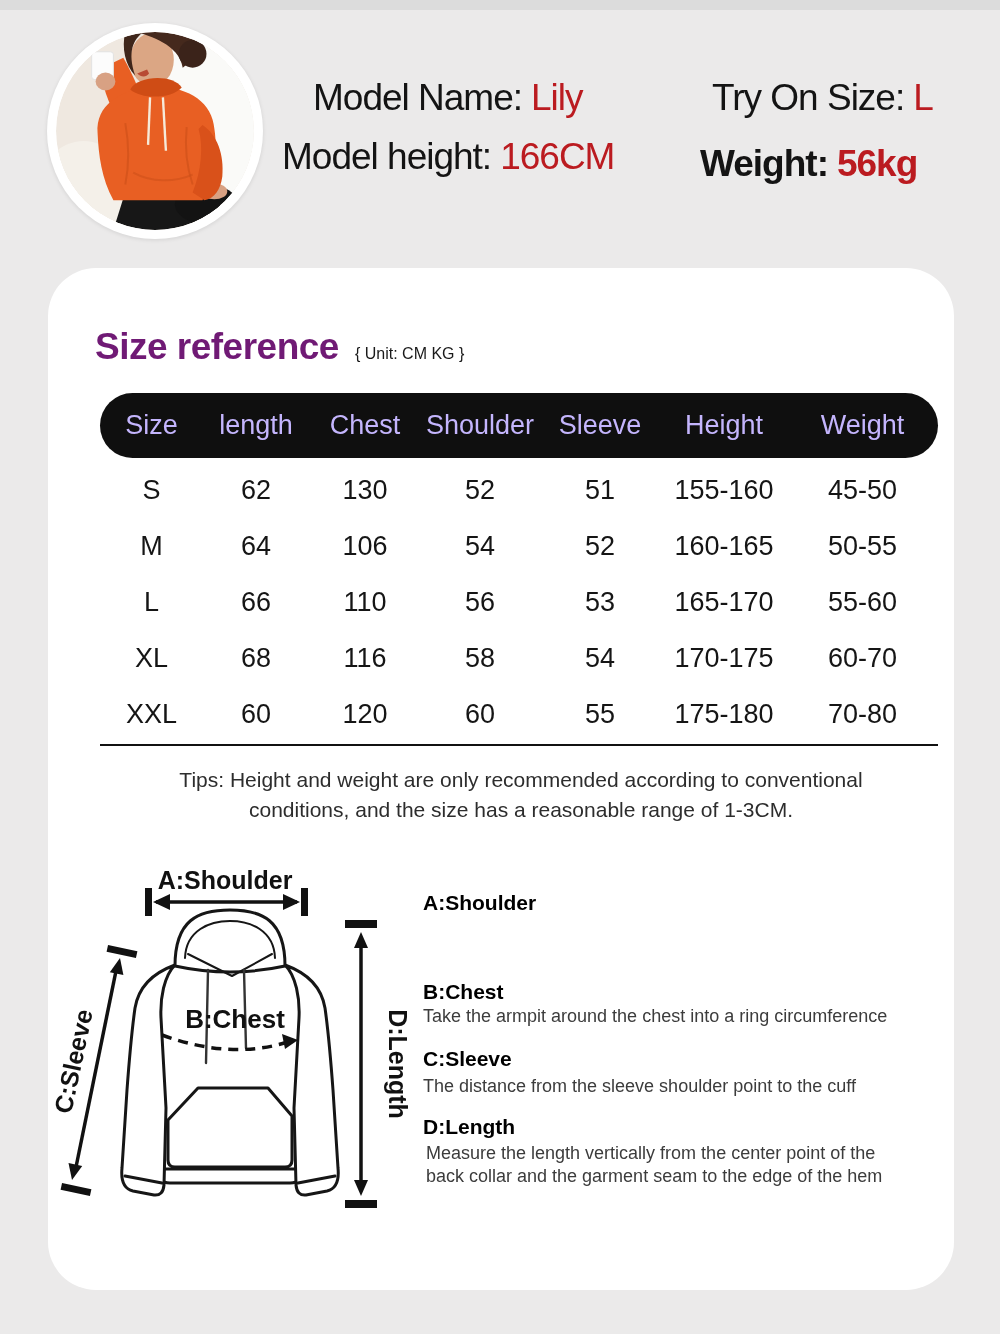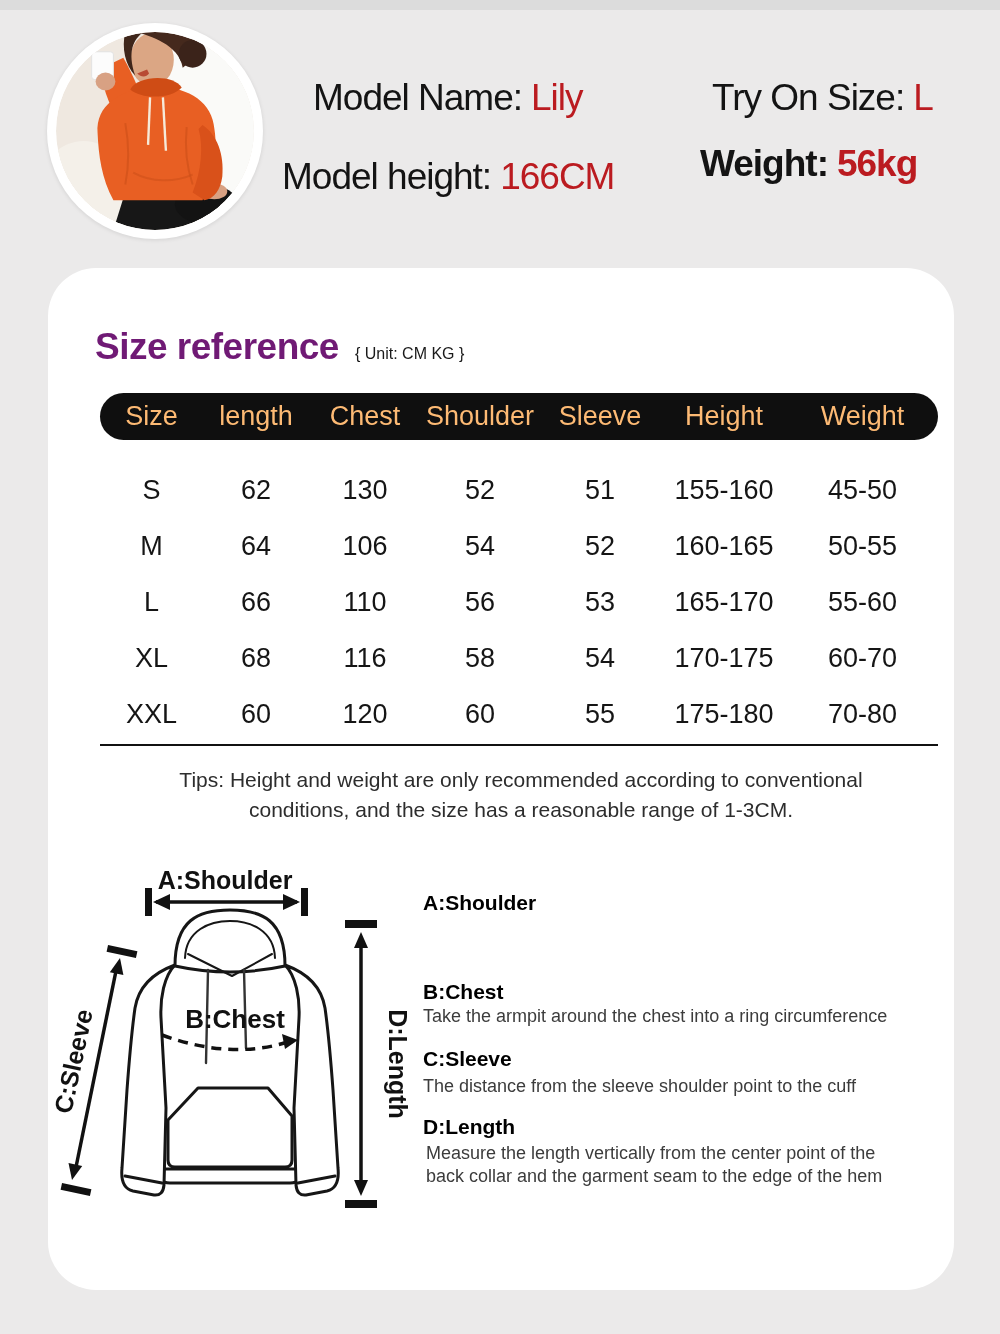--- a/index.html
+++ b/index.html
@@ -9,33 +9,33 @@
 
   
   #top-strip{left:0;top:0;width:1000px;height:10px;background:#dcdcdc;}
   #model-photo-ring{left:47px;top:23px;width:216px;height:216px;border-radius:50%;background:#ffffff;
                     box-shadow:0 1px 4px rgba(0,0,0,0.10);}
   #model-photo-ring svg{position:absolute;left:9px;top:9px;border-radius:50%;}
   .hdr-field{white-space:nowrap;font-size:37px;letter-spacing:-1px;color:#141414;}
   .hdr-field .val{color:#bb1b20;margin-left:9px;}
   #field-0{left:313px;top:77px;}
   #field-1{left:712px;top:77px;}
-  #field-2{left:282px;top:156px;}
+  #field-2{left:282px;top:136px;}
   #field-3{left:700px;top:143px;font-weight:bold;}
 
   
   #card{left:48px;top:268px;width:906px;height:1022px;background:#ffffff;border-radius:48px;}
 
   #title-row{left:95px;top:326px;display:flex;align-items:baseline;gap:16px;}
   #size-ref-title{font-size:37px;font-weight:800;color:#701a75;letter-spacing:-0.5px;}
   #unit-note{font-size:16px;color:#1a1a1a;}
 
   
   .tbl-grid{display:grid;grid-template-columns:103px 106px 112px 118px 122px 126px 151px;align-items:center;}
-  #tbl-head{left:100px;top:393px;width:838px;height:47px;background:#0f0f0f;border-radius:33px;color:#fdba74;}
+  #tbl-head{left:100px;top:393px;width:838px;height:65px;background:#0f0f0f;border-radius:33px;color:#c4b5fd;}
   #tbl-head .cell{font-size:27px;text-align:center;}
   #tbl-body{left:100px;top:462px;width:838px;}
   .tbl-row{height:56px;}
   .tbl-row .cell{font-size:27px;color:#151515;text-align:center;}
   #tbl-rule{left:100px;top:744px;width:838px;height:2px;background:#111111;}
 
   #tips{left:48px;top:765px;width:946px;text-align:center;font-size:21px;line-height:30px;color:#2d2d2d;}
 
   
   .mg-term{font-size:21px;font-weight:bold;color:#000000;white-space:nowrap;}

